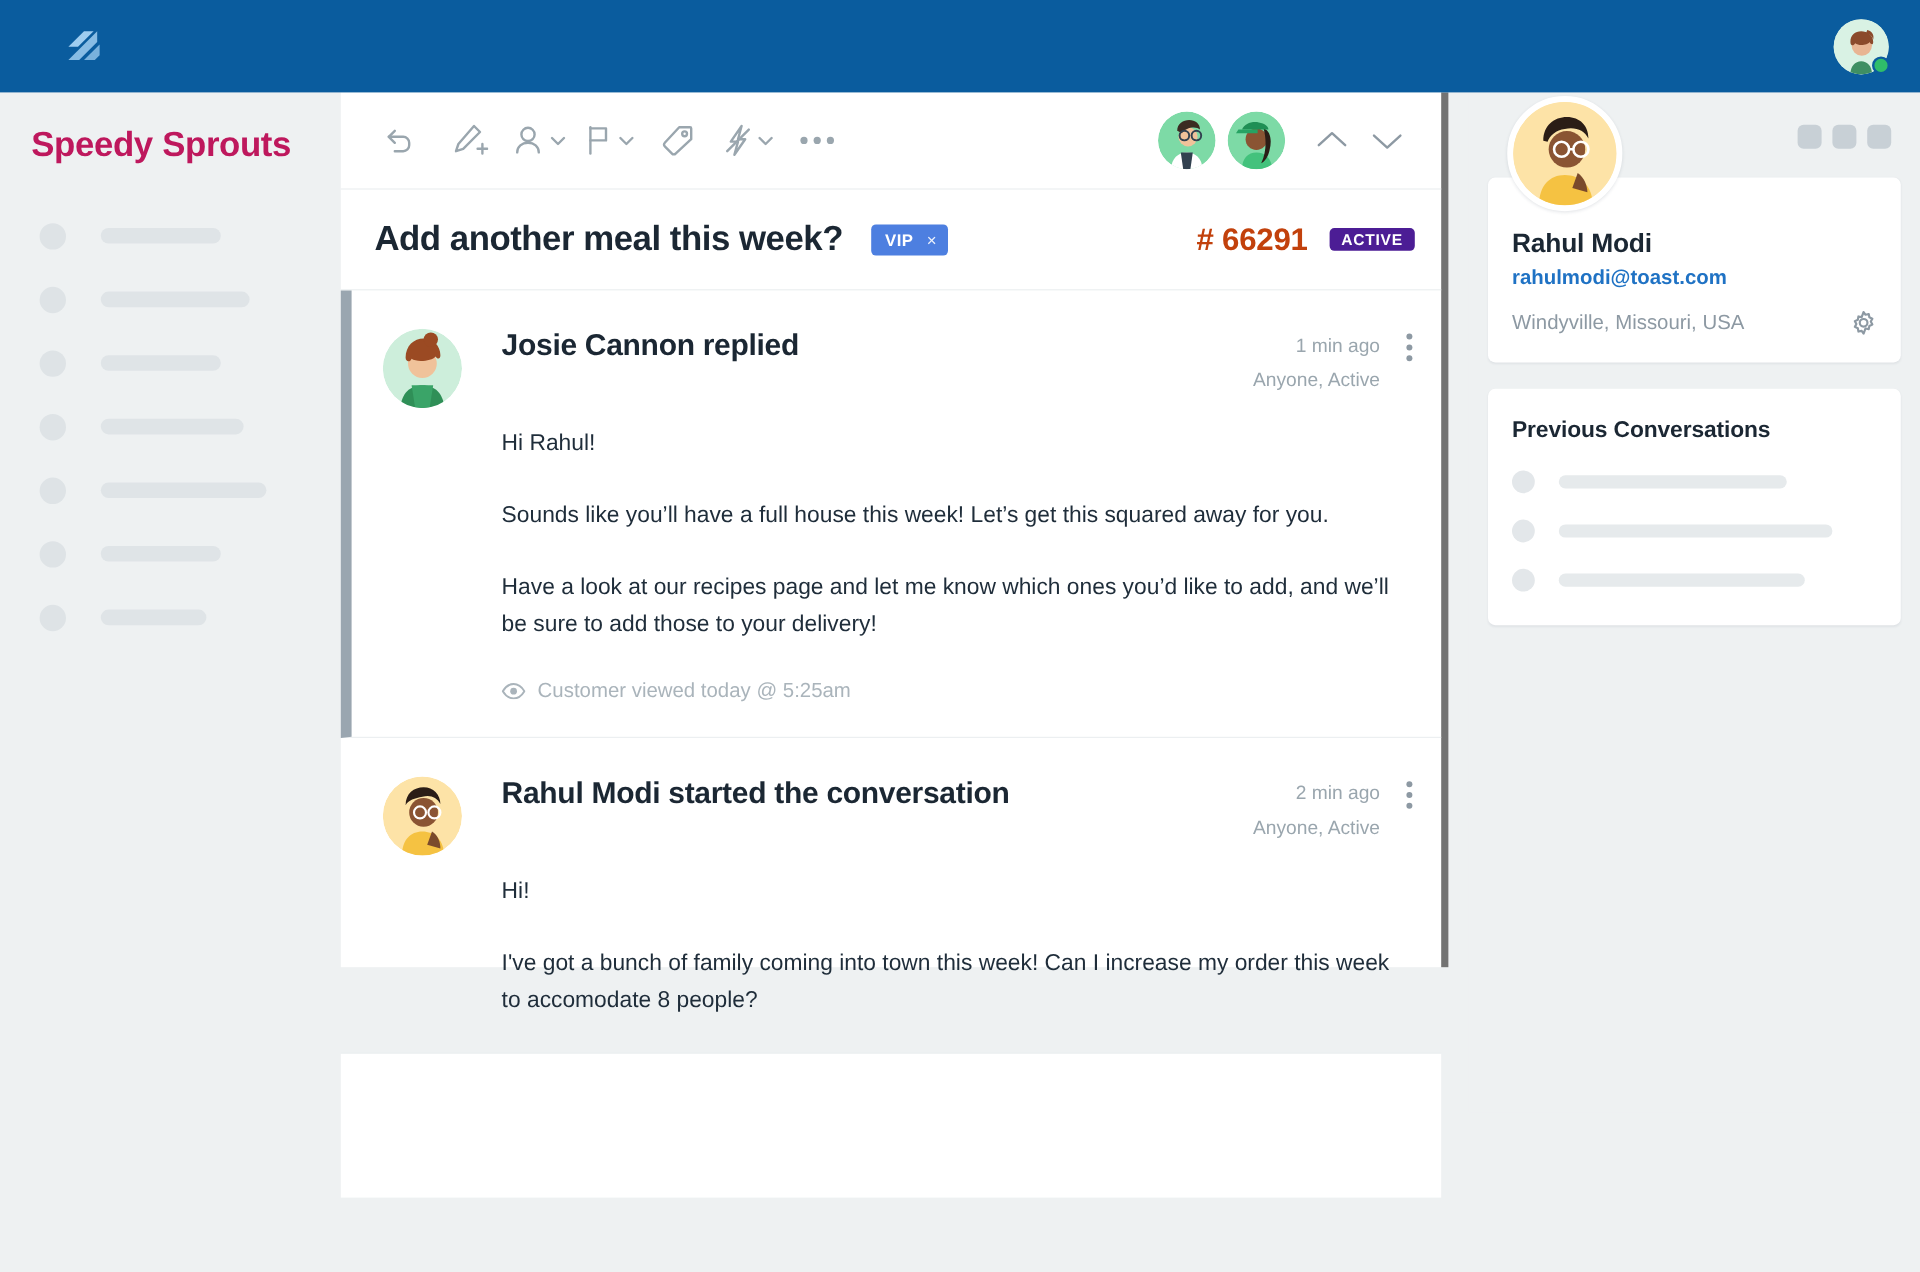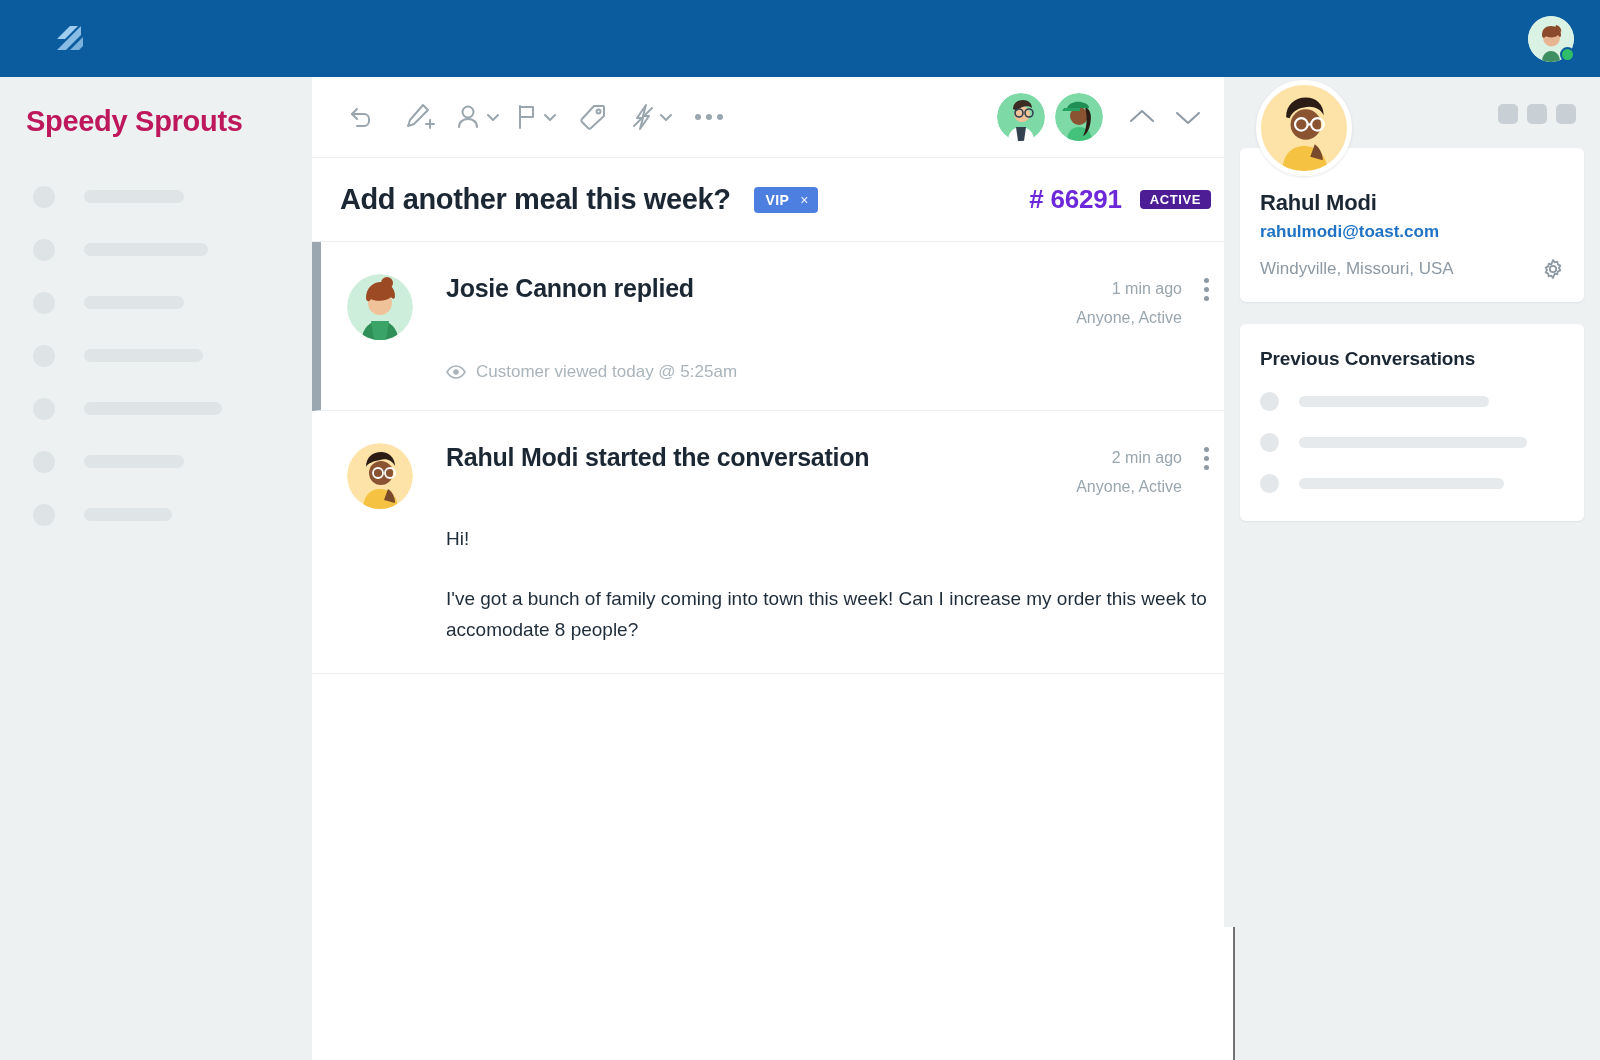--- a/index.html
+++ b/index.html
@@ -48,24 +48,24 @@
     font-size: 29px; font-weight: 600; color: #be185d;
     letter-spacing: -0.3px;
   }
   .sk-list { margin-top: 32px; }
   .sk-row { display: flex; align-items: center; height: 53px; padding-left: 33px; }
   .sk-dot { width: 22px; height: 22px; border-radius: 50%; background: #dee3e6; flex: none; }
   .sk-bar { height: 13px; border-radius: 7px; background: #dfe4e7; margin-left: 29px; }
 
   
   .main {
-    position: absolute; top: 77px; left: 312px;
-    width: 923px; height: 983px;
+    position: absolute; top: 77px; left: 284px;
+    width: 923px; height: 729px;
     background: #ffffff;
-    border-right: 2px solid #737373;
+    border-right: 6px solid #737373;
   }
   .toolbar {
     height: 81px;
     display: flex; align-items: center;
     border-bottom: 1px solid #eceff1;
     padding: 0 22px 0 26px;
   }
   .tb-btn {
     display: flex; align-items: center; justify-content: center;
     height: 46px; min-width: 46px;
@@ -97,21 +97,21 @@
     display: inline-flex; align-items: center; gap: 11px;
     background: #4d7fe0; color: #fff;
     border-radius: 4px;
     padding: 5px 9px 5px 11px;
     margin-left: 24px;
     font-size: 14px; font-weight: 700; letter-spacing: .4px;
     cursor: pointer;
   }
   .vip-x { font-size: 14px; font-weight: 400; opacity: .9; }
   .titlerow-spacer { flex: 1; }
-  .ticket-num { font-size: 26px; font-weight: 600; color: #6d28d9; letter-spacing: -0.2px; }
+  .ticket-num { font-size: 26px; font-weight: 600; color: #c2410c; letter-spacing: -0.2px; }
   .status-badge {
     margin-left: 18px;
     background: #4c1d95; color: #fff;
     font-size: 13px; font-weight: 700; letter-spacing: .6px;
     border-radius: 4px;
     padding: 2px 10px;
   }
 
   
   .thread { position: relative; }
@@ -357,20 +357,25 @@
             <div class="msg-meta">
               <div>1 min ago</div>
               <div>Anyone, Active</div>
             </div>
             <div class="kebab">
               <i></i>
               <i></i>
               <i></i>
             </div>
           </div>
+          <div class="msg-text">
+            <p>Hi Rahul!</p>
+            <p>Sounds like you’ll have a full house this week! Let’s get this squared away for you.</p>
+            <p>Have a look at our recipes page and let me know which ones you’d like to add, and we’ll be sure to add those to your delivery!</p>
+          </div>
           <div class="viewed">
             <svg width="20" height="14" viewBox="0 0 20 14" fill="none" stroke="currentColor" stroke-width="1.6">
               <path d="M1 7 C4 2 7 1 10 1 s6 1 9 6 c-3 5-6 6-9 6 s-6-1-9-6z"></path>
               <circle cx="10" cy="7" r="2.8" fill="currentColor" stroke="none"></circle>
             </svg>
             <span>Customer viewed today @ 5:25am</span>
           </div>
         </div>
       </div>
       <div class="msg">

